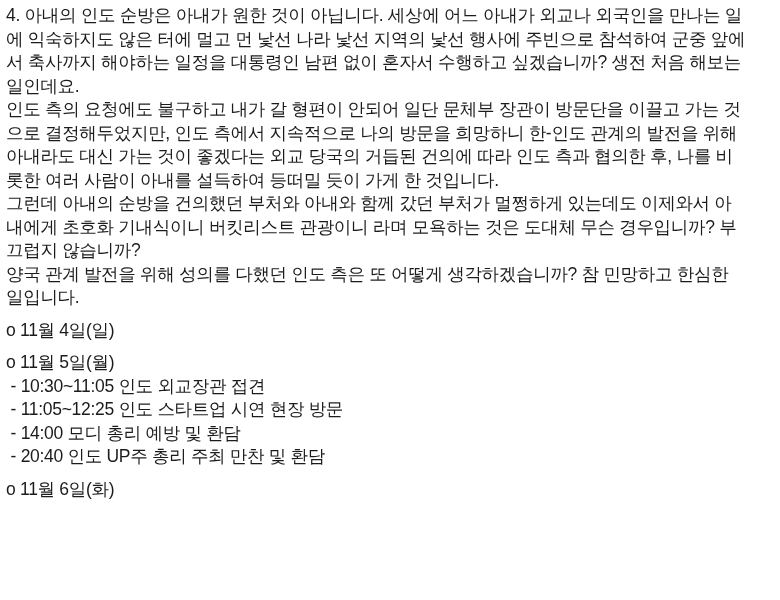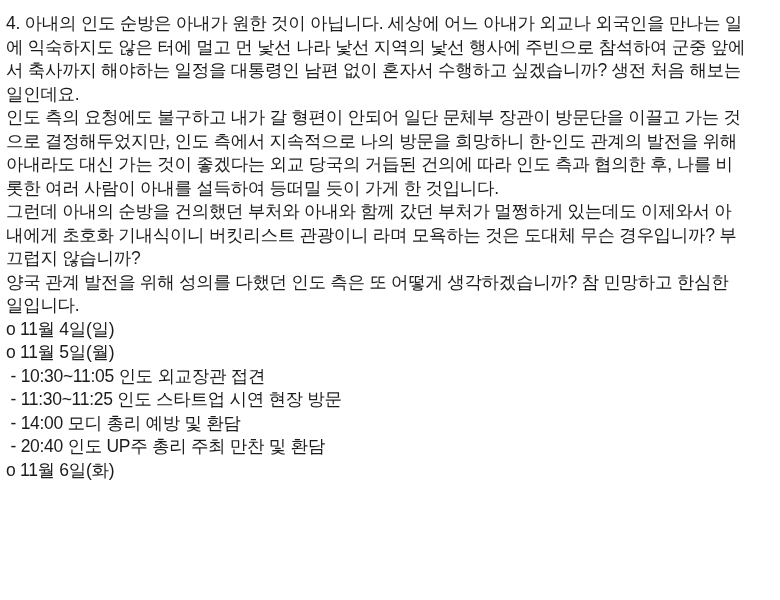--- a/index.html
+++ b/index.html
@@ -9,36 +9,37 @@
   body {
     width: 780px;
     height: 600px;
     background: #ffffff;
     overflow: hidden;
   }
   .doc {
     box-sizing: border-box;
     width: 780px;
     height: 600px;
-    padding: 12px 4px 0 6px;
+    padding: 4px 4px 0 6px;
     font-family: "Liberation Sans", "DejaVu Sans", sans-serif;
     font-size: 17.5px;
     line-height: 23.5px;
     letter-spacing: -0.3px;
     color: #1b1b1b;
     overflow: hidden;
   }
   .para {
     white-space: pre-wrap;
     margin: 0;
   }
   .intro {
     margin-top: 10px;
   }
   .schedule-group {
+    margin-top: 9px;
   }
   .line {
     white-space: pre-wrap;
   }
 </style>
 </head>
 <body>
 
 <div class="doc">
 
@@ -57,21 +58,21 @@
 일입니다.</div>
 
 
   <div class="schedule-group">
     <div class="line">o 11월 4일(일)</div>
   </div>
 
   <div class="schedule-group">
     <div class="line">o 11월 5일(월)</div>
     <div class="line"> - 10:30~11:05 인도 외교장관 접견</div>
-    <div class="line"> - 11:30~11:25 인도 스타트업 시연 현장 방문</div>
+    <div class="line"> - 11:05~12:25 인도 스타트업 시연 현장 방문</div>
     <div class="line"> - 14:00 모디 총리 예방 및 환담</div>
     <div class="line"> - 20:40 인도 UP주 총리 주최 만찬 및 환담</div>
   </div>
 
   <div class="schedule-group">
     <div class="line">o 11월 6일(화)</div>
   </div>
 
 </div>
 

